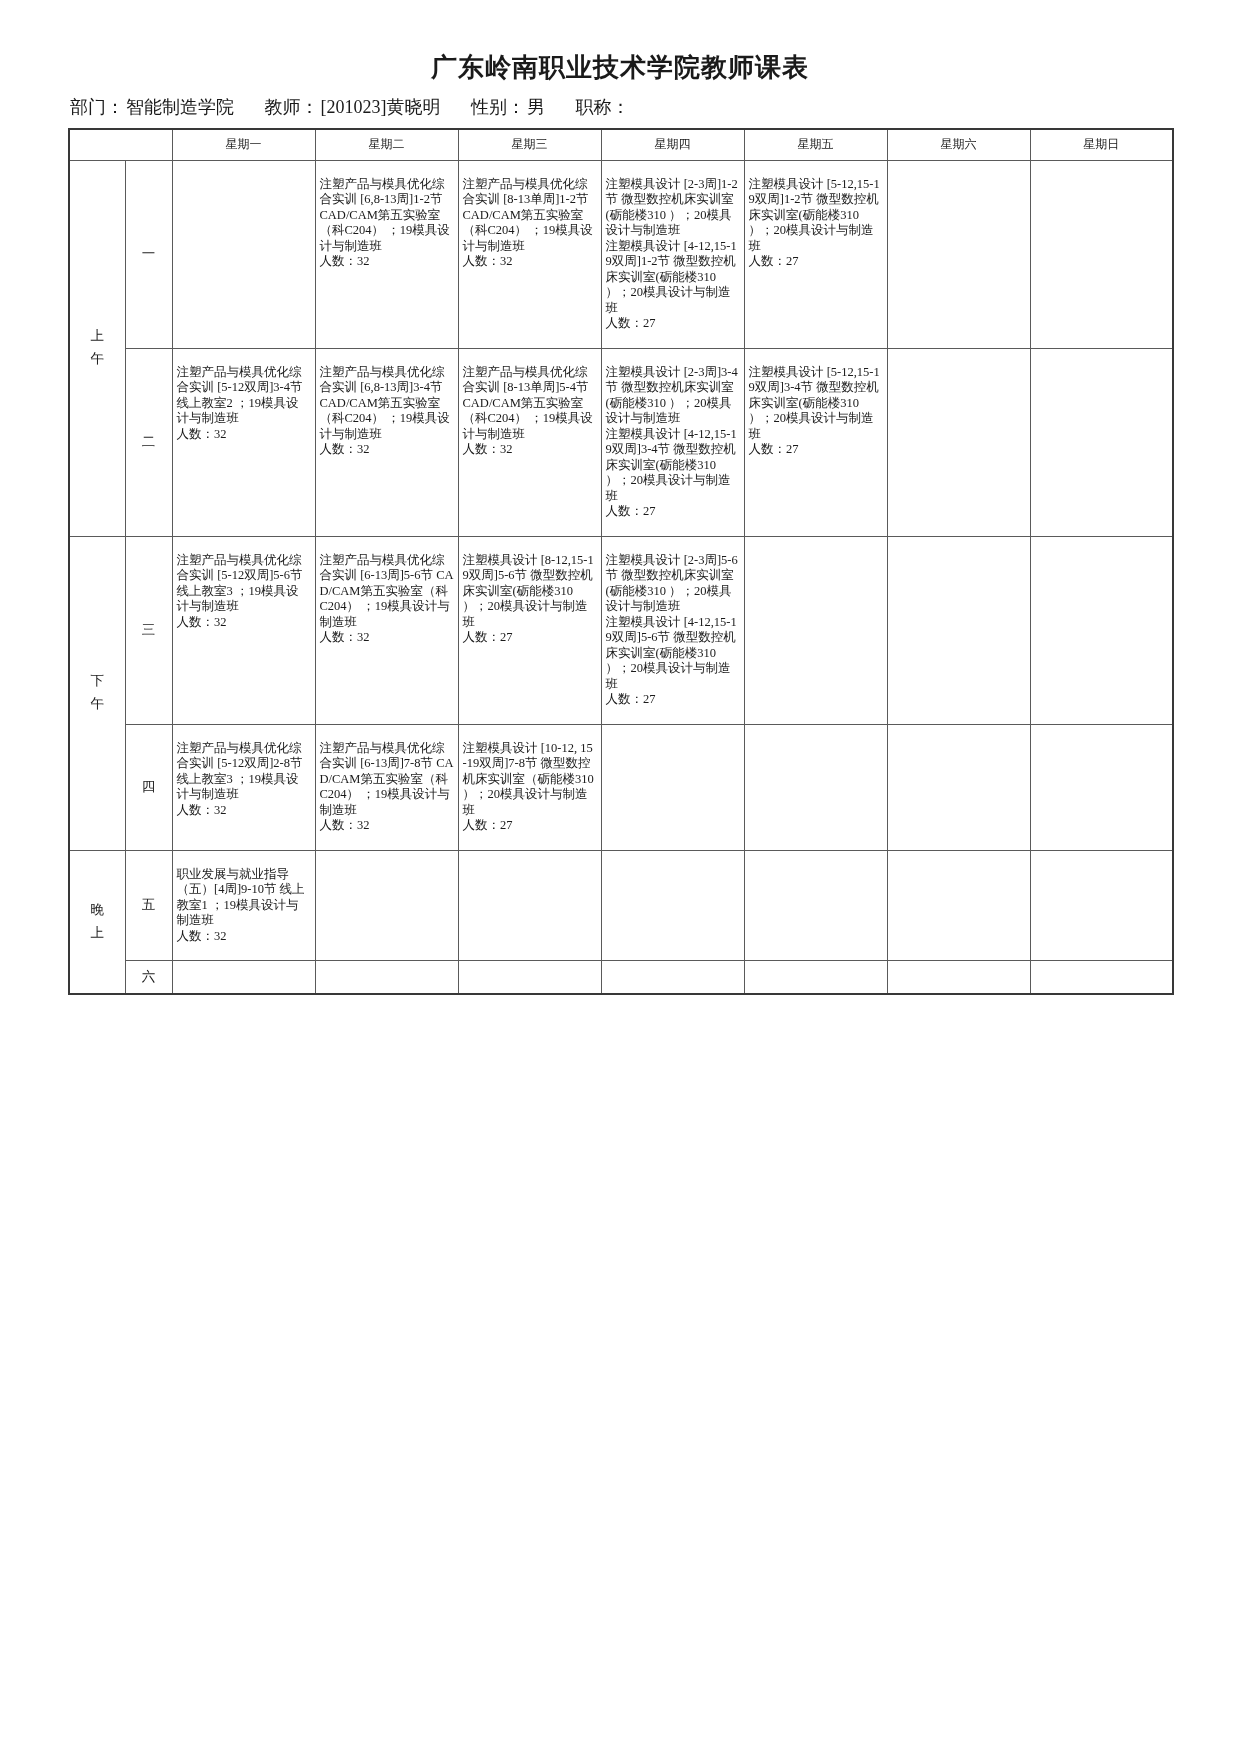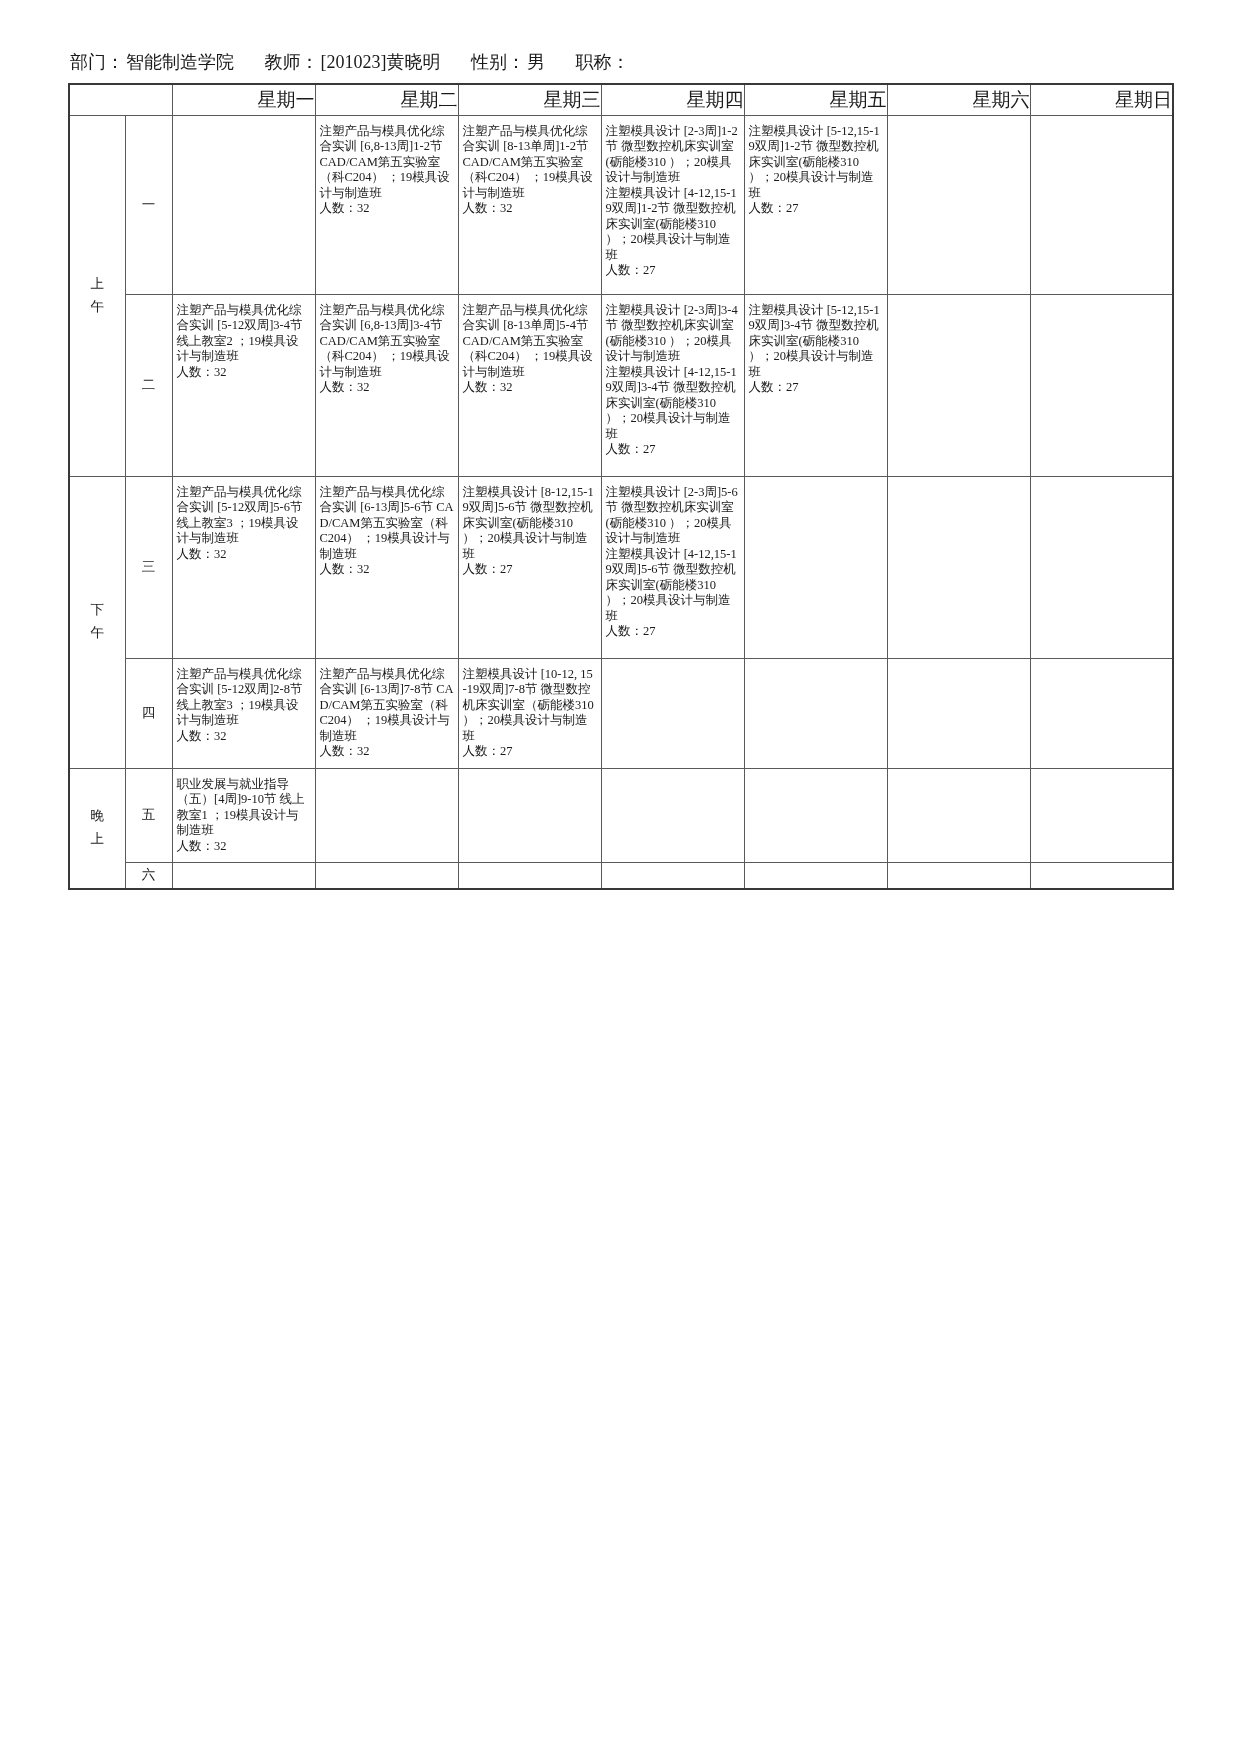--- a/index.html
+++ b/index.html
@@ -52,57 +52,58 @@
 
   tr.hdr { height: 31px; }
   tr.r1 { height: 179px; }
   tr.r2 { height: 182px; }
   tr.r3 { height: 182px; }
   tr.r4 { height: 104px; }
   tr.r5 { height: 78px; }
   tr.r6 { height: 26px; }
 
   th.day-h {
-    font-size: 19px;
+    font-size: 12px;
     font-weight: normal;
-    text-align: right;
+    text-align: center;
     vertical-align: middle;
   }
   td.time-cell, td.sess-cell {
     text-align: center;
     vertical-align: middle;
     font-size: 13.5px;
   }
   .time-label {
     width: 1em;
     margin: 12px auto;
     line-height: 1.7;
     word-break: break-all;
   }
   td.sched {
     vertical-align: top;
   }
   .cell-text {
     font-size: 12.5px;
     line-height: 15.5px;
-    padding: 8px 4px;
+    padding: 16px 4px;
     white-space: pre-wrap;
     word-break: break-all;
   }
   .notes {
     margin-top: 12px;
     font-size: 13.5px;
   }
   .notes .note-line { margin-bottom: 13px; }
 </style>
 </head>
 <body>
 
 <div class="page">
 
+  <h1 class="doc-title">广东岭南职业技术学院教师课表</h1>
 
   <div class="info-line">
     <span class="seg"><span class="lbl">部门：</span><span>智能制造学院</span></span>
     <span class="seg"><span class="lbl">教师：</span><span>[201023]黄晓明</span></span>
     <span class="seg"><span class="lbl">性别：</span><span>男</span></span>
     <span class="seg"><span class="lbl">职称：</span><span></span></span>
   </div>
 
   <table class="timetable">
     <colgroup>

